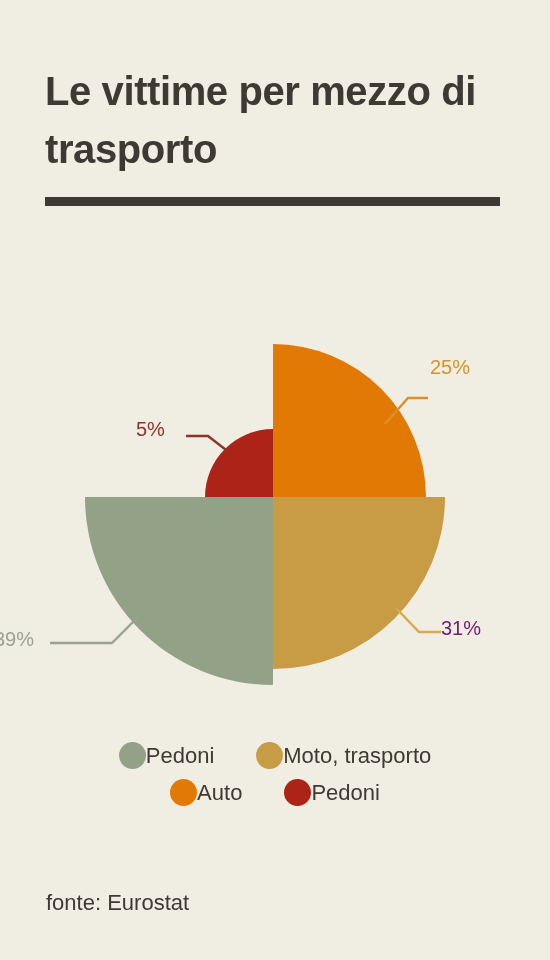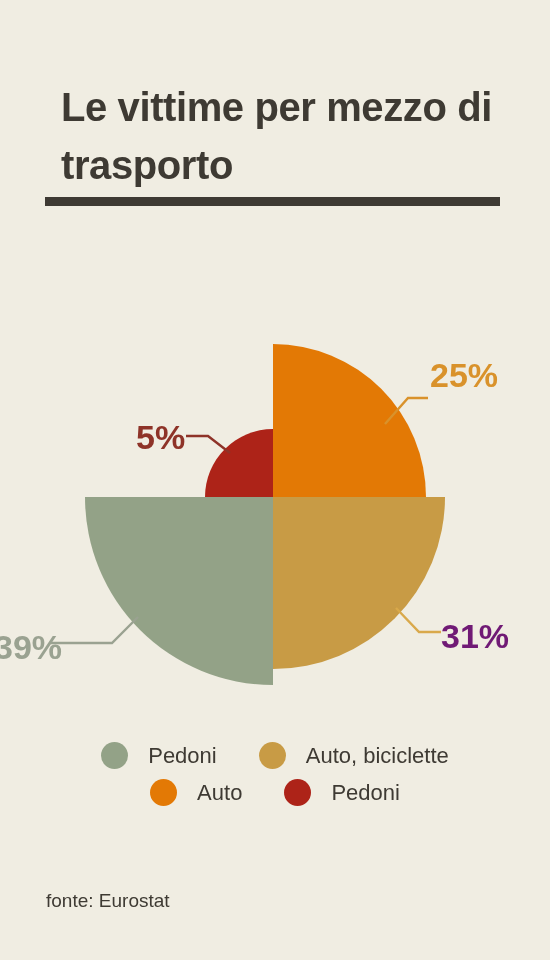--- a/index.html
+++ b/index.html
@@ -27,21 +27,21 @@
     left: 45px;
     top: 62px;
     width: 470px;
   }
   .title-text {
     font-size: 40px;
     line-height: 58px;
     font-weight: bold;
     color: #3E3A33;
     letter-spacing: -0.4px;
-    margin: 16px;
+    margin: 0;
     font-family: "Liberation Sans", sans-serif;
   }
   .title-rule {
     position: absolute;
     left: 45px;
     top: 197px;
     width: 455px;
     height: 9px;
     background: #3E3A33;
   }
@@ -59,22 +59,22 @@
     left: 0;
     top: 0;
     width: 550px;
     height: 960px;
     overflow: visible;
   }
 
   
   .value-label {
     position: absolute;
-    font-size: 34px;
-    font-weight: bold;
+    font-size: 20px;
+    font-weight: normal;
     font-family: "Liberation Sans", sans-serif;
     white-space: nowrap;
   }
   .label-auto {
     left: 430px;
     top: 356px;
     color: #D9922B;
   }
   .label-moto {
     left: 441px;
@@ -110,33 +110,33 @@
     align-items: center;
   }
   .legend-item.gap-left { margin-left: 42px; }
   .legend-swatch {
     width: 27px;
     height: 27px;
     border-radius: 50%;
     flex: 0 0 auto;
   }
   .legend-text {
-    margin-left: 20px;
+    margin-left: 0;
     font-size: 22px;
     color: #3E3A33;
     font-family: "Liberation Sans", sans-serif;
     white-space: nowrap;
   }
 
   
   .source {
     position: absolute;
     left: 46px;
     top: 890px;
-    font-size: 19px;
+    font-size: 22px;
     color: #3E3A33;
     font-family: "Liberation Sans", sans-serif;
   }
 </style>
 </head>
 <body>
 
 <div id="infographic">
 
   <div class="title-block">
@@ -171,21 +171,21 @@
   </div>
 
   <div class="legend">
     <div class="legend-row row-1">
       <div class="legend-item">
         <span class="legend-swatch" style="background:#93A287"></span>
         <span class="legend-text">Pedoni</span>
       </div>
       <div class="legend-item gap-left">
         <span class="legend-swatch" style="background:#C89B45"></span>
-        <span class="legend-text">Auto, biciclette</span>
+        <span class="legend-text">Moto, trasporto</span>
       </div>
     </div>
     <div class="legend-row row-2">
       <div class="legend-item">
         <span class="legend-swatch" style="background:#E37905"></span>
         <span class="legend-text">Auto</span>
       </div>
       <div class="legend-item gap-left">
         <span class="legend-swatch" style="background:#AD2318"></span>
         <span class="legend-text">Pedoni</span>

